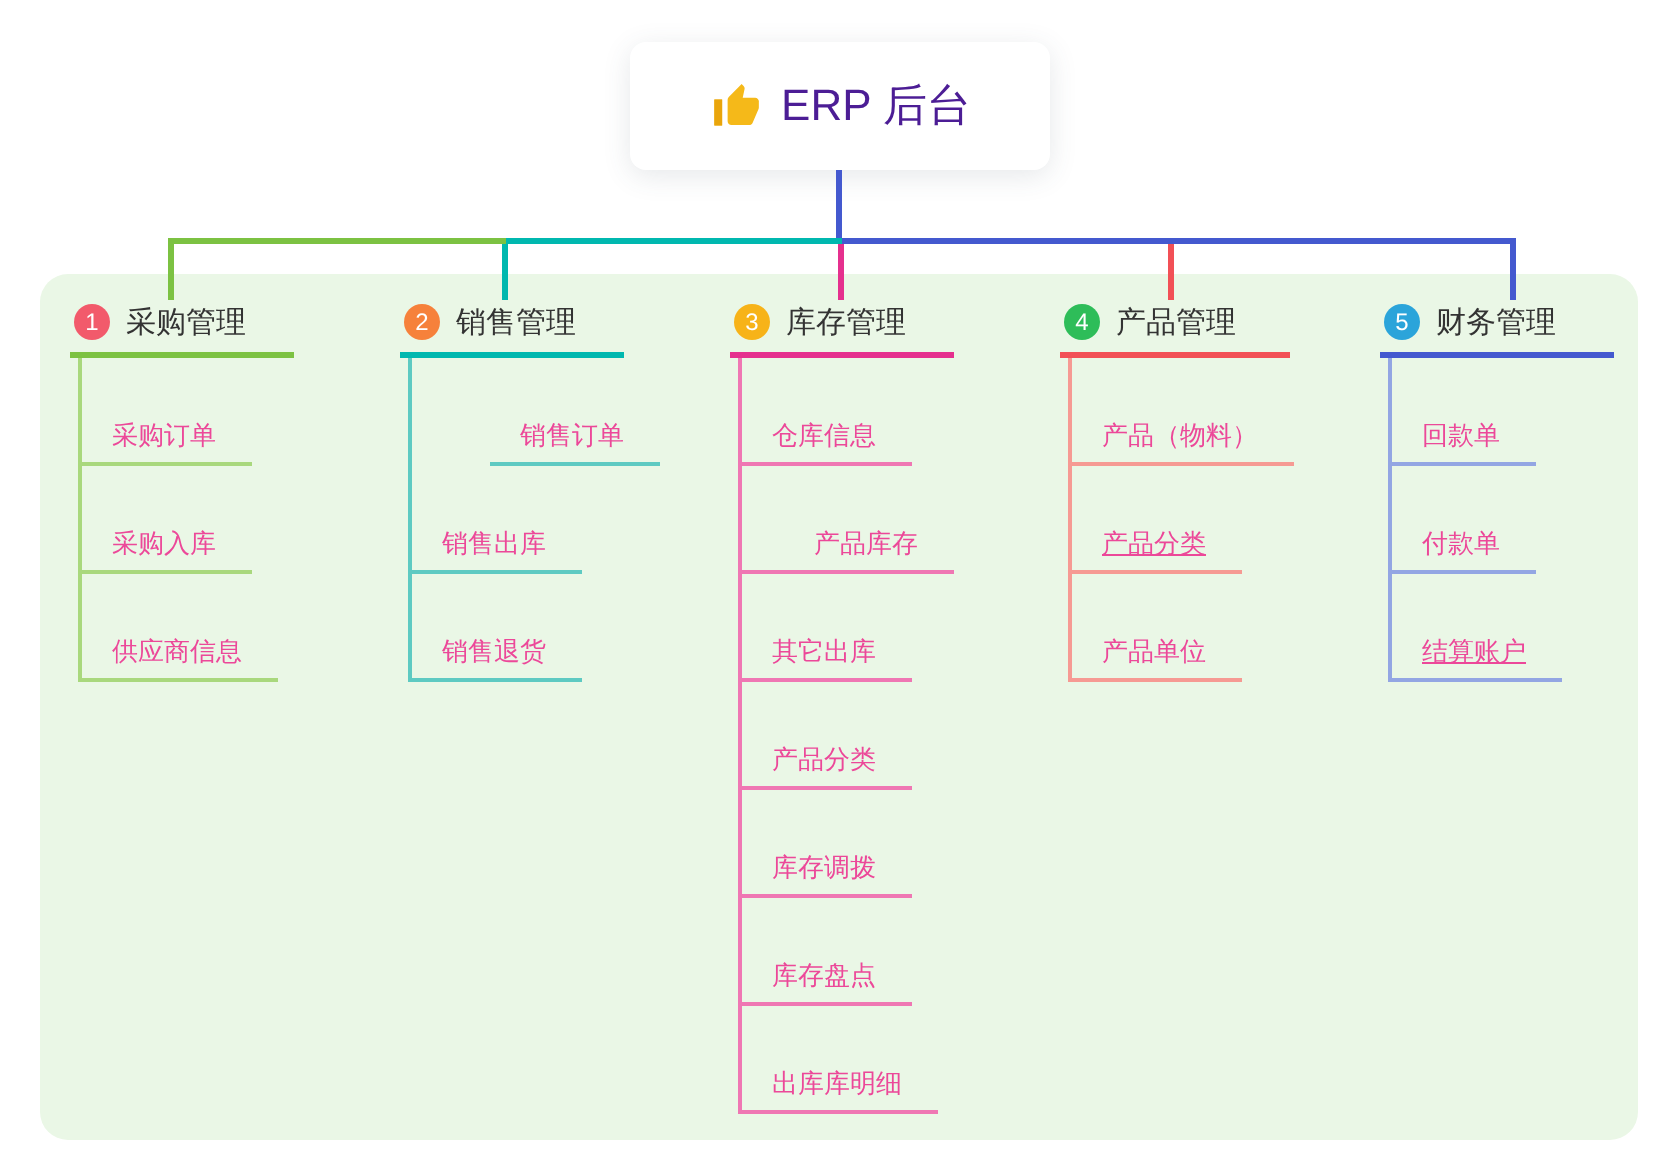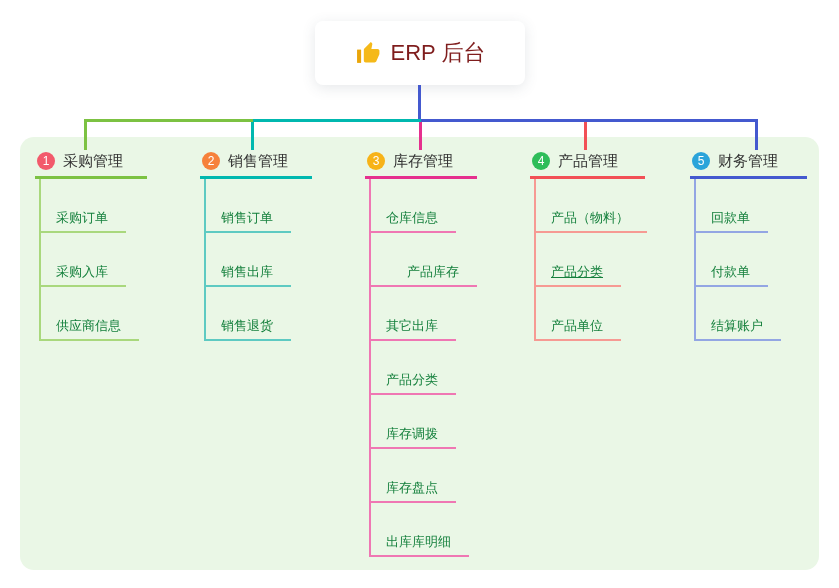--- a/index.html
+++ b/index.html
@@ -10,21 +10,21 @@
   }
   .panel{
     position:absolute;left:20px;top:137px;width:799px;height:433px;
     background:#eaf7e6;border-radius:14px;
   }
   .root-card{
     position:absolute;left:315px;top:21px;width:210px;height:64px;
     background:#ffffff;border-radius:8px;
     box-shadow:0 3px 14px rgba(60,80,90,0.13);
     display:flex;align-items:center;justify-content:center;gap:10px;
-    font-size:22px;color:#7f1d1d;font-weight:500;
+    font-size:22px;color:#4c1d95;font-weight:500;
   }
   .root-card svg{width:26px;height:26px;flex:0 0 auto;}
   .conn{position:absolute;}
   .v-line{width:3px;}
   .h-line{height:3px;}
   .branch{position:absolute;top:146px;}
   .branch-header{
     display:flex;align-items:center;gap:8px;height:30px;
     border-bottom:3px solid #999;padding-left:2px;
     font-size:15px;color:#333333;cursor:default;
@@ -32,21 +32,21 @@
   .badge{
     width:18px;height:18px;border-radius:50%;flex:0 0 auto;
     display:inline-flex;align-items:center;justify-content:center;
     color:#ffffff;font-size:12px;line-height:1;
   }
   .children{margin-left:4px;border-left:2px solid #ccc;}
   .child{
     width:max-content;
     padding:30px 18px 4px 15px;
     border-bottom:2px solid #ccc;
-    font-size:13px;line-height:18px;color:#15803d;
+    font-size:13px;line-height:18px;color:#ec4899;
     white-space:nowrap;cursor:default;
   }
 </style>
 </head>
 <body>
 
 <div class="canvas">
 
   <div class="panel"></div>
 
@@ -81,21 +81,21 @@
       <div class="child" style="border-bottom-color: rgb(169, 216, 125);">供应商信息</div>
     </div>
   </div>
 
   <div class="branch" style="left:200px;width:112px;">
     <div class="branch-header" style="border-bottom-color: rgb(0, 184, 175);">
       <span class="badge" style="background-color: rgb(246, 129, 59);">2</span>
       <span>销售管理</span>
     </div>
     <div class="children" style="border-left-color: rgb(94, 202, 194);">
-      <div class="child" style="border-bottom-color: rgb(94, 202, 194);">销售订单</div>
+      <div class="child" style="border-bottom-color: rgb(94, 202, 194); margin-left: 39px;">销售订单</div>
       <div class="child" style="border-bottom-color: rgb(94, 202, 194);">销售出库</div>
       <div class="child" style="border-bottom-color: rgb(94, 202, 194);">销售退货</div>
     </div>
   </div>
 
   <div class="branch" style="left:365px;width:112px;">
     <div class="branch-header" style="border-bottom-color: rgb(229, 48, 142);">
       <span class="badge" style="background-color: rgb(247, 179, 24);">3</span>
       <span>库存管理</span>
     </div>
@@ -123,17 +123,17 @@
   </div>
 
   <div class="branch" style="left:690px;width:117px;">
     <div class="branch-header" style="border-bottom-color: rgb(68, 89, 207);">
       <span class="badge" style="background-color: rgb(43, 164, 218);">5</span>
       <span>财务管理</span>
     </div>
     <div class="children" style="border-left-color: rgb(147, 166, 227);">
       <div class="child" style="border-bottom-color: rgb(147, 166, 227);">回款单</div>
       <div class="child" style="border-bottom-color: rgb(147, 166, 227); text-align: center;">付款单</div>
-      <div class="child" style="border-bottom-color: rgb(147, 166, 227);">结算账户</div>
+      <div class="child" style="border-bottom-color: rgb(147, 166, 227); text-decoration: underline;">结算账户</div>
     </div>
   </div>
 
 </div>
 
 </body></html>

